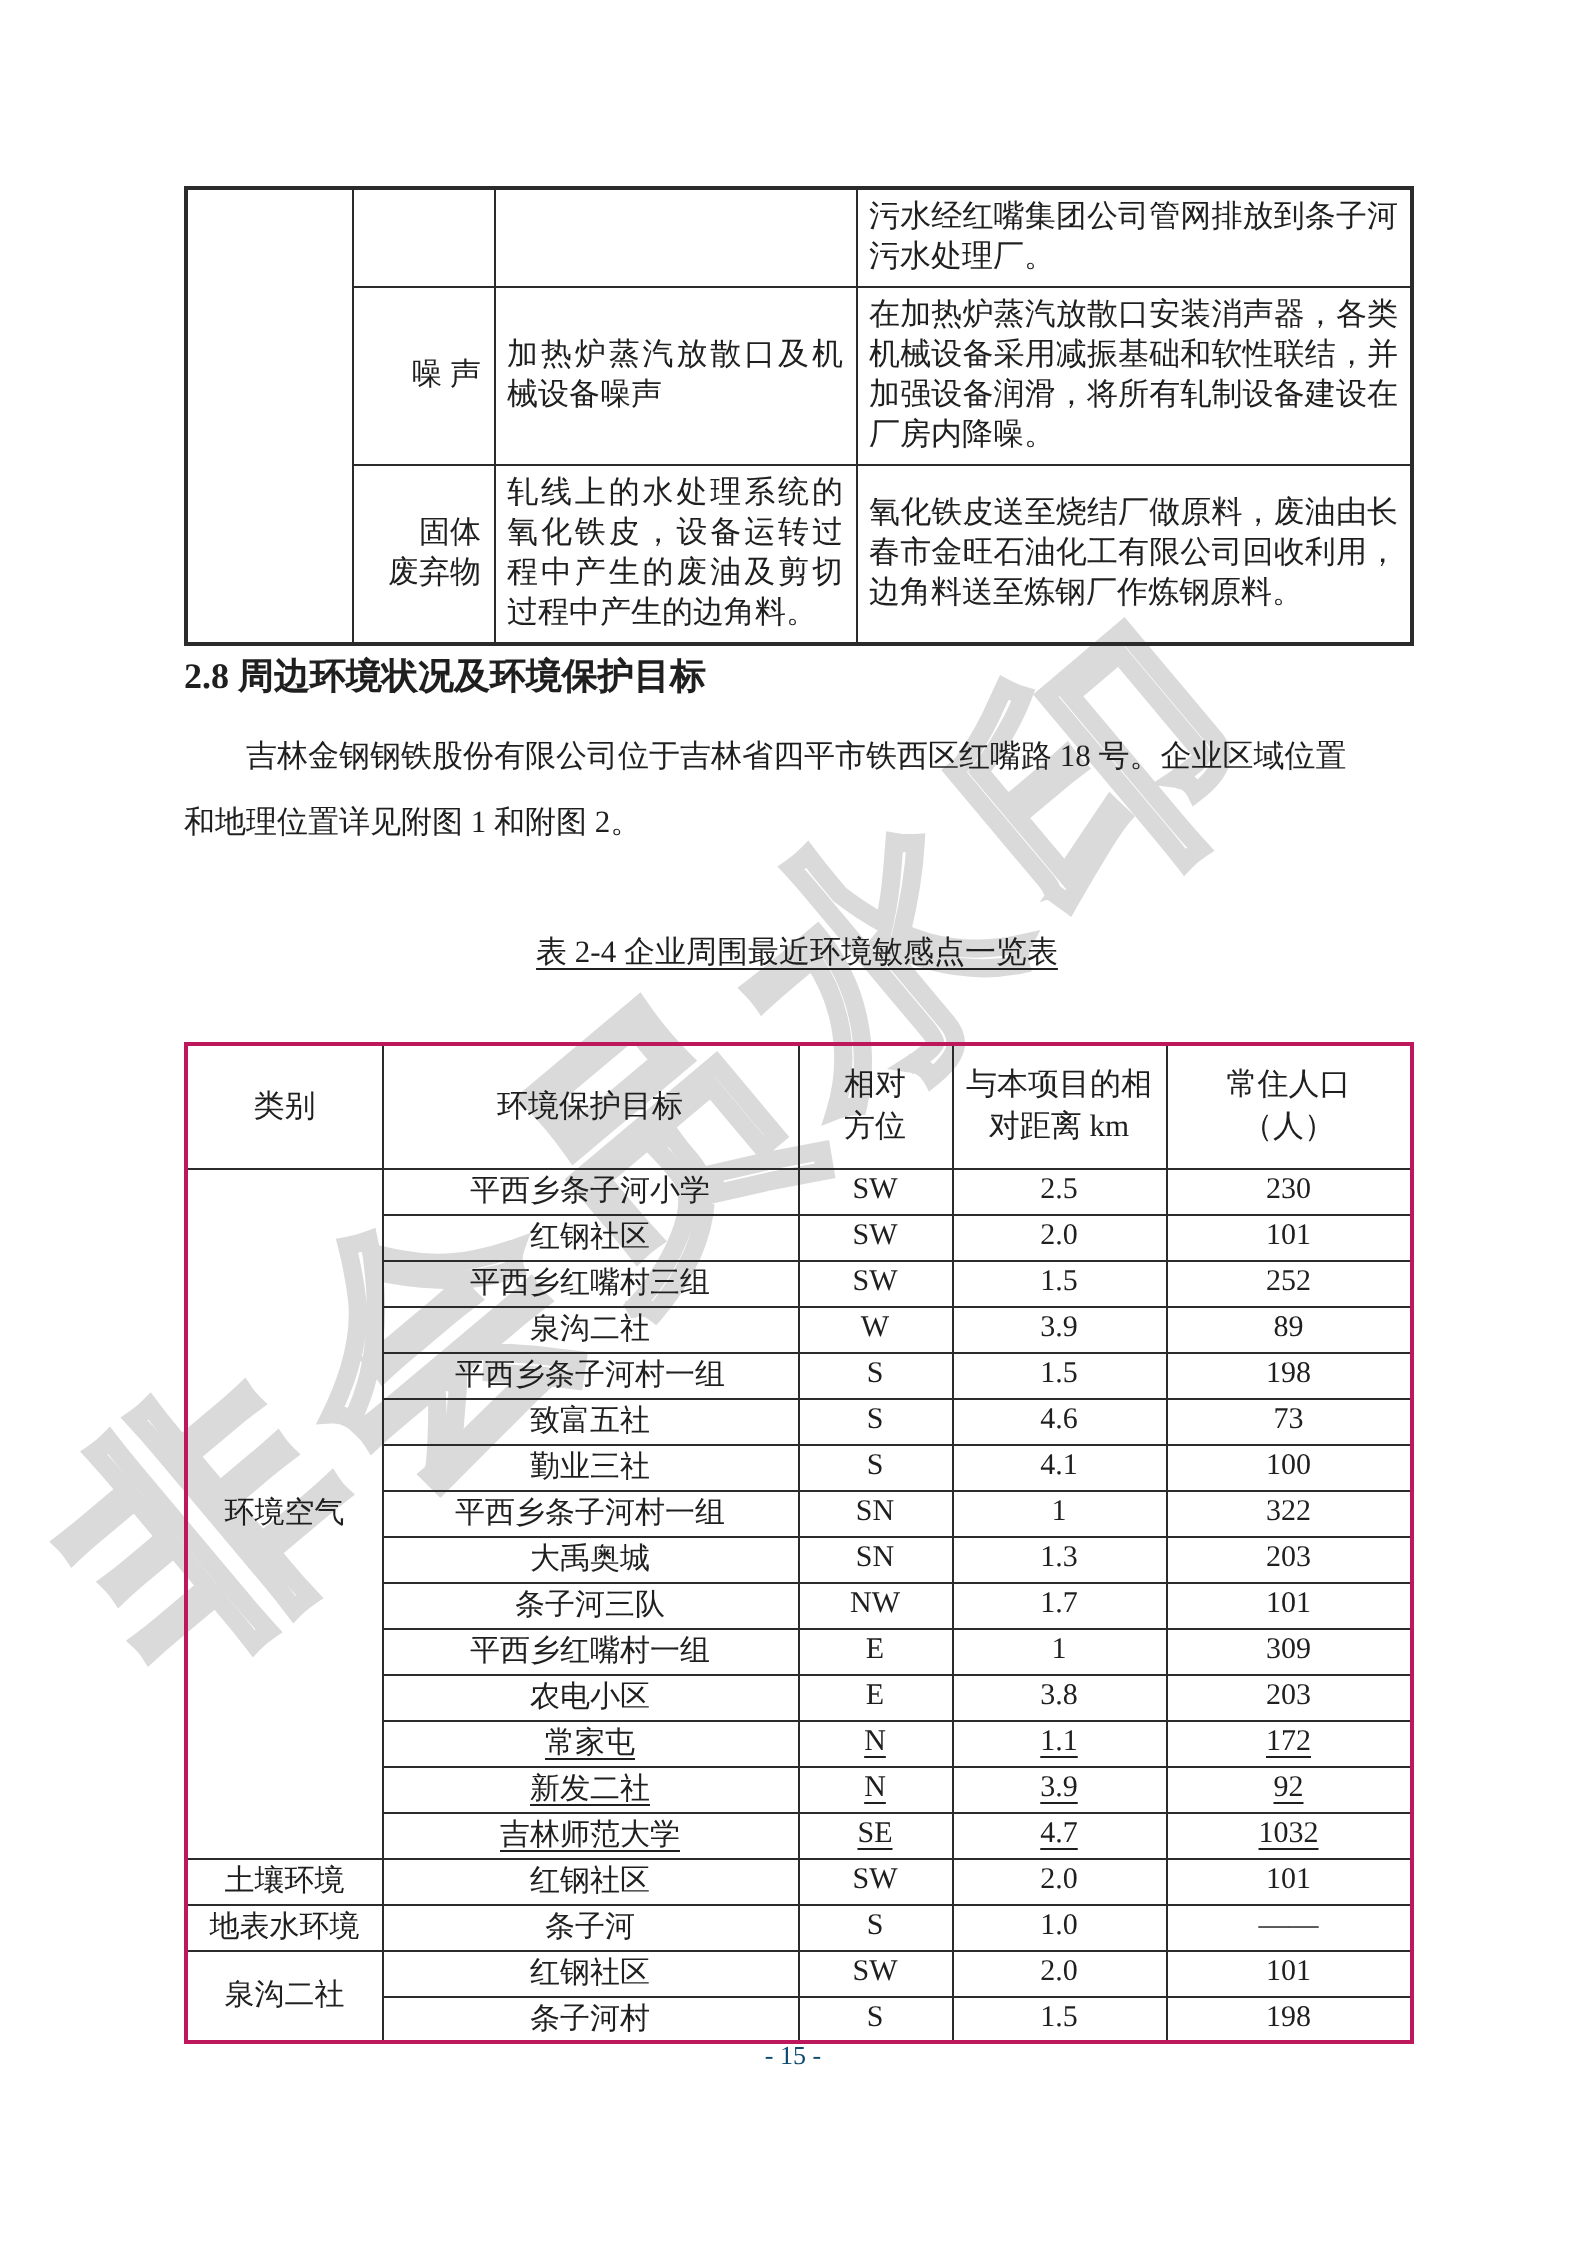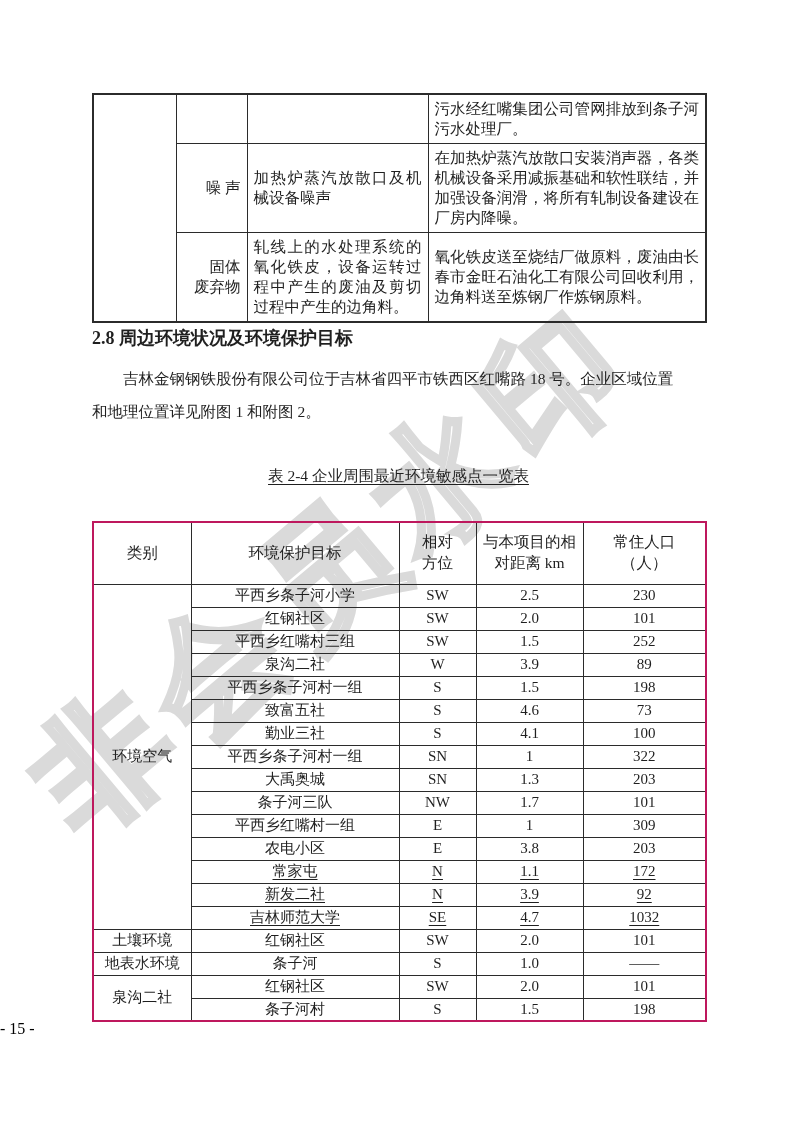--- a/index.html
+++ b/index.html
@@ -72,21 +72,21 @@
   }
   .t24 td {
     height:23px; padding:0 3px;
     text-align:center; vertical-align:middle;
   }
   .pre { white-space:pre-line; }
   .u { text-decoration:underline; text-underline-offset:3px; }
 
   .page-number {
     position:absolute; left:0; top:1020px; width:100%;
-    font-size:16px; color:#000000;
+    text-align:center; font-size:13px; color:#0c4a6e;
   }
 </style>
 </head>
 <body>
 
 <div class="page">
 
   <div class="watermark">非会员水印</div>
 
   <div class="content">

